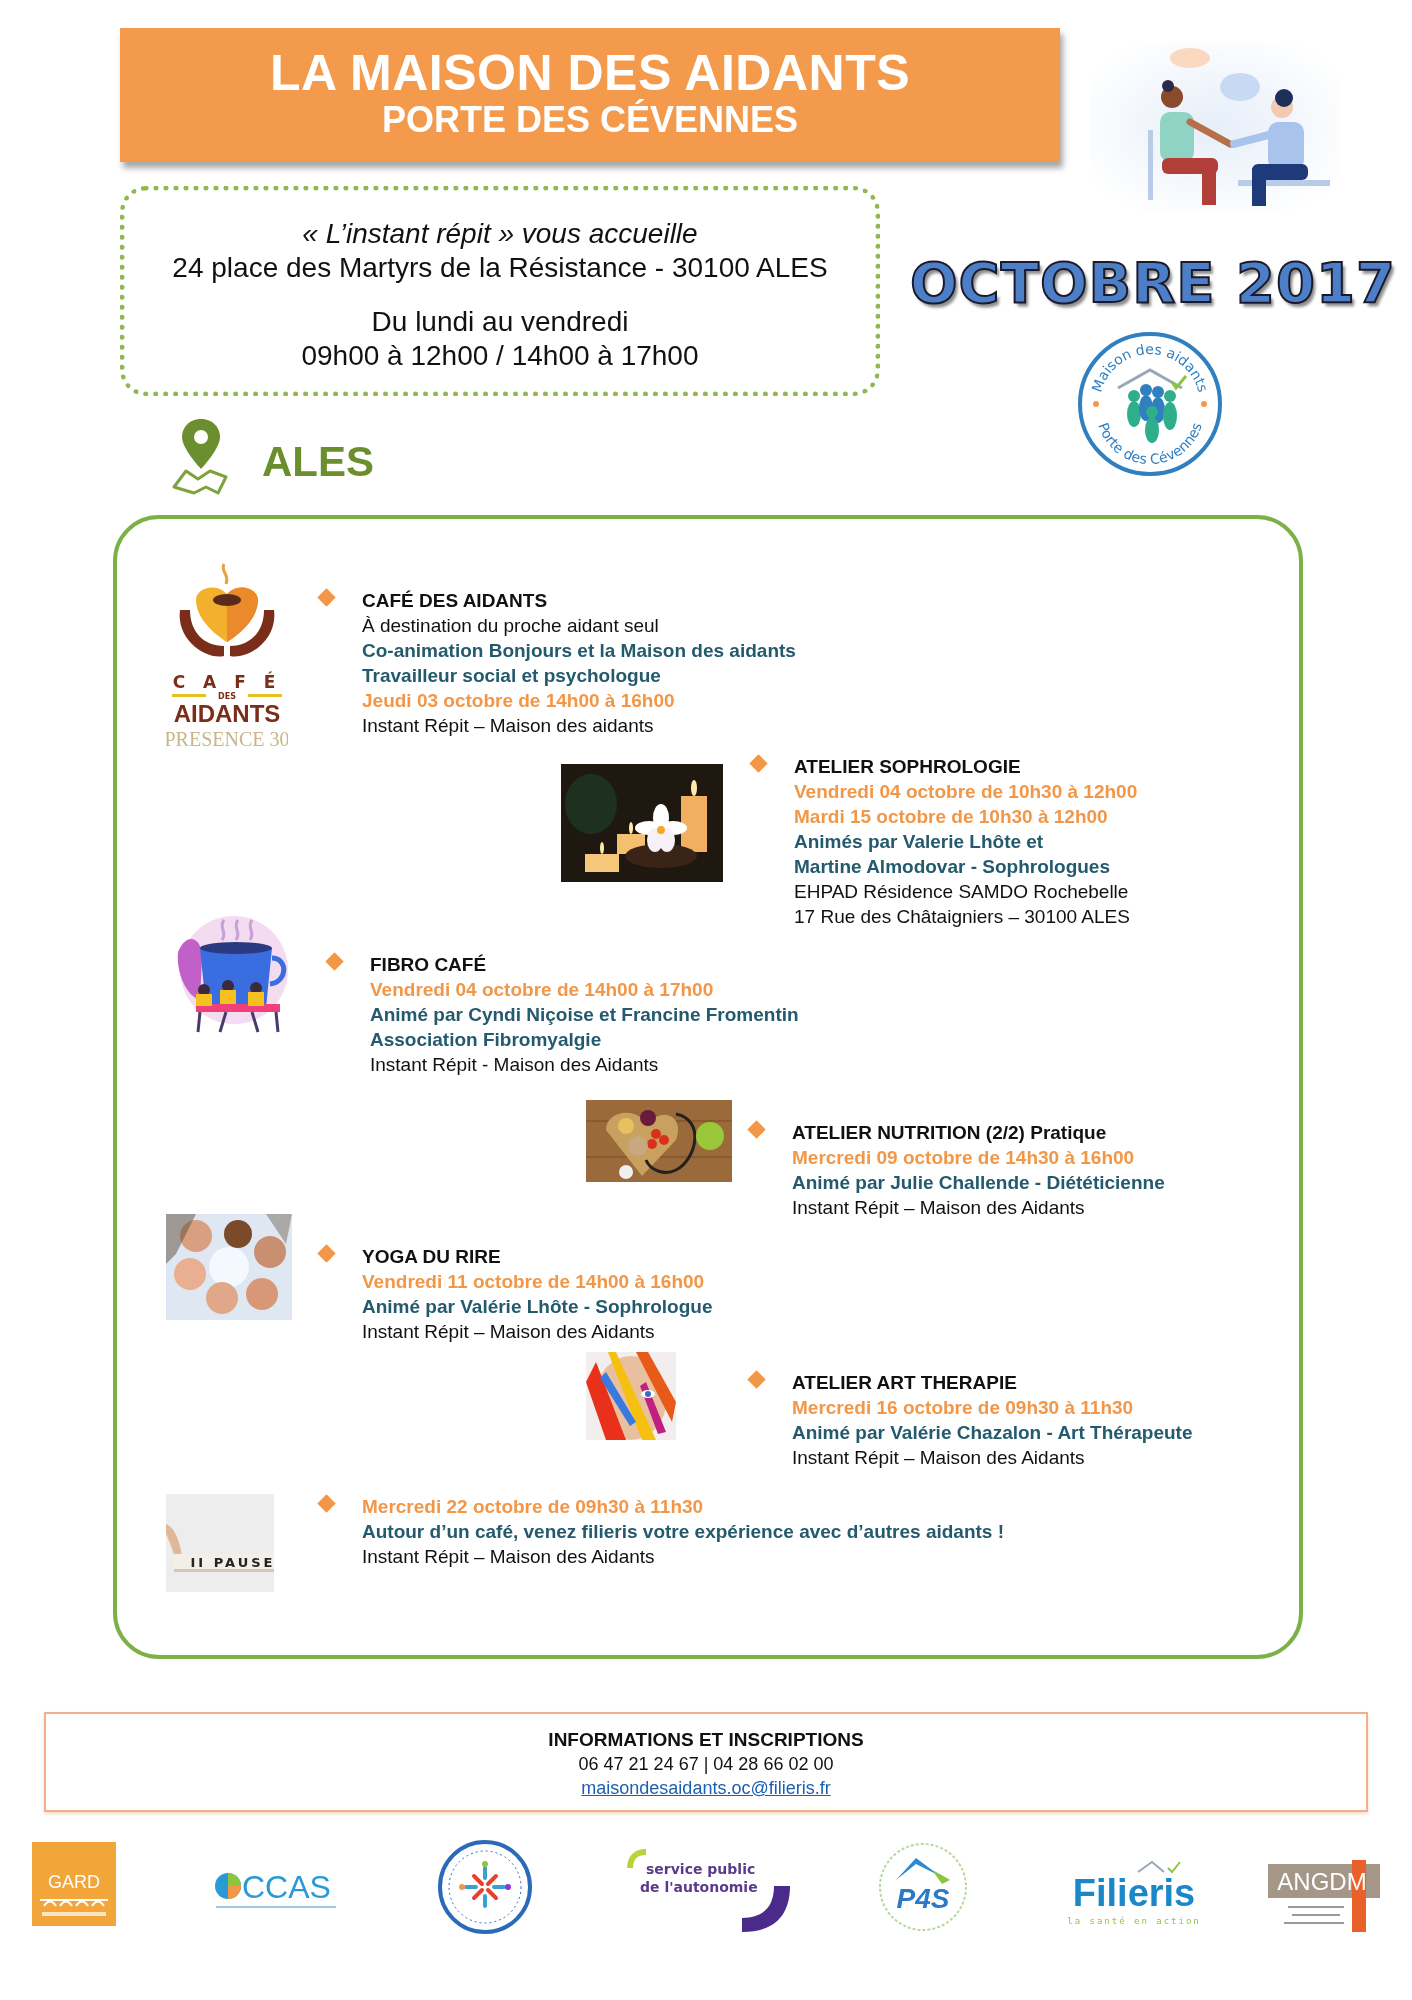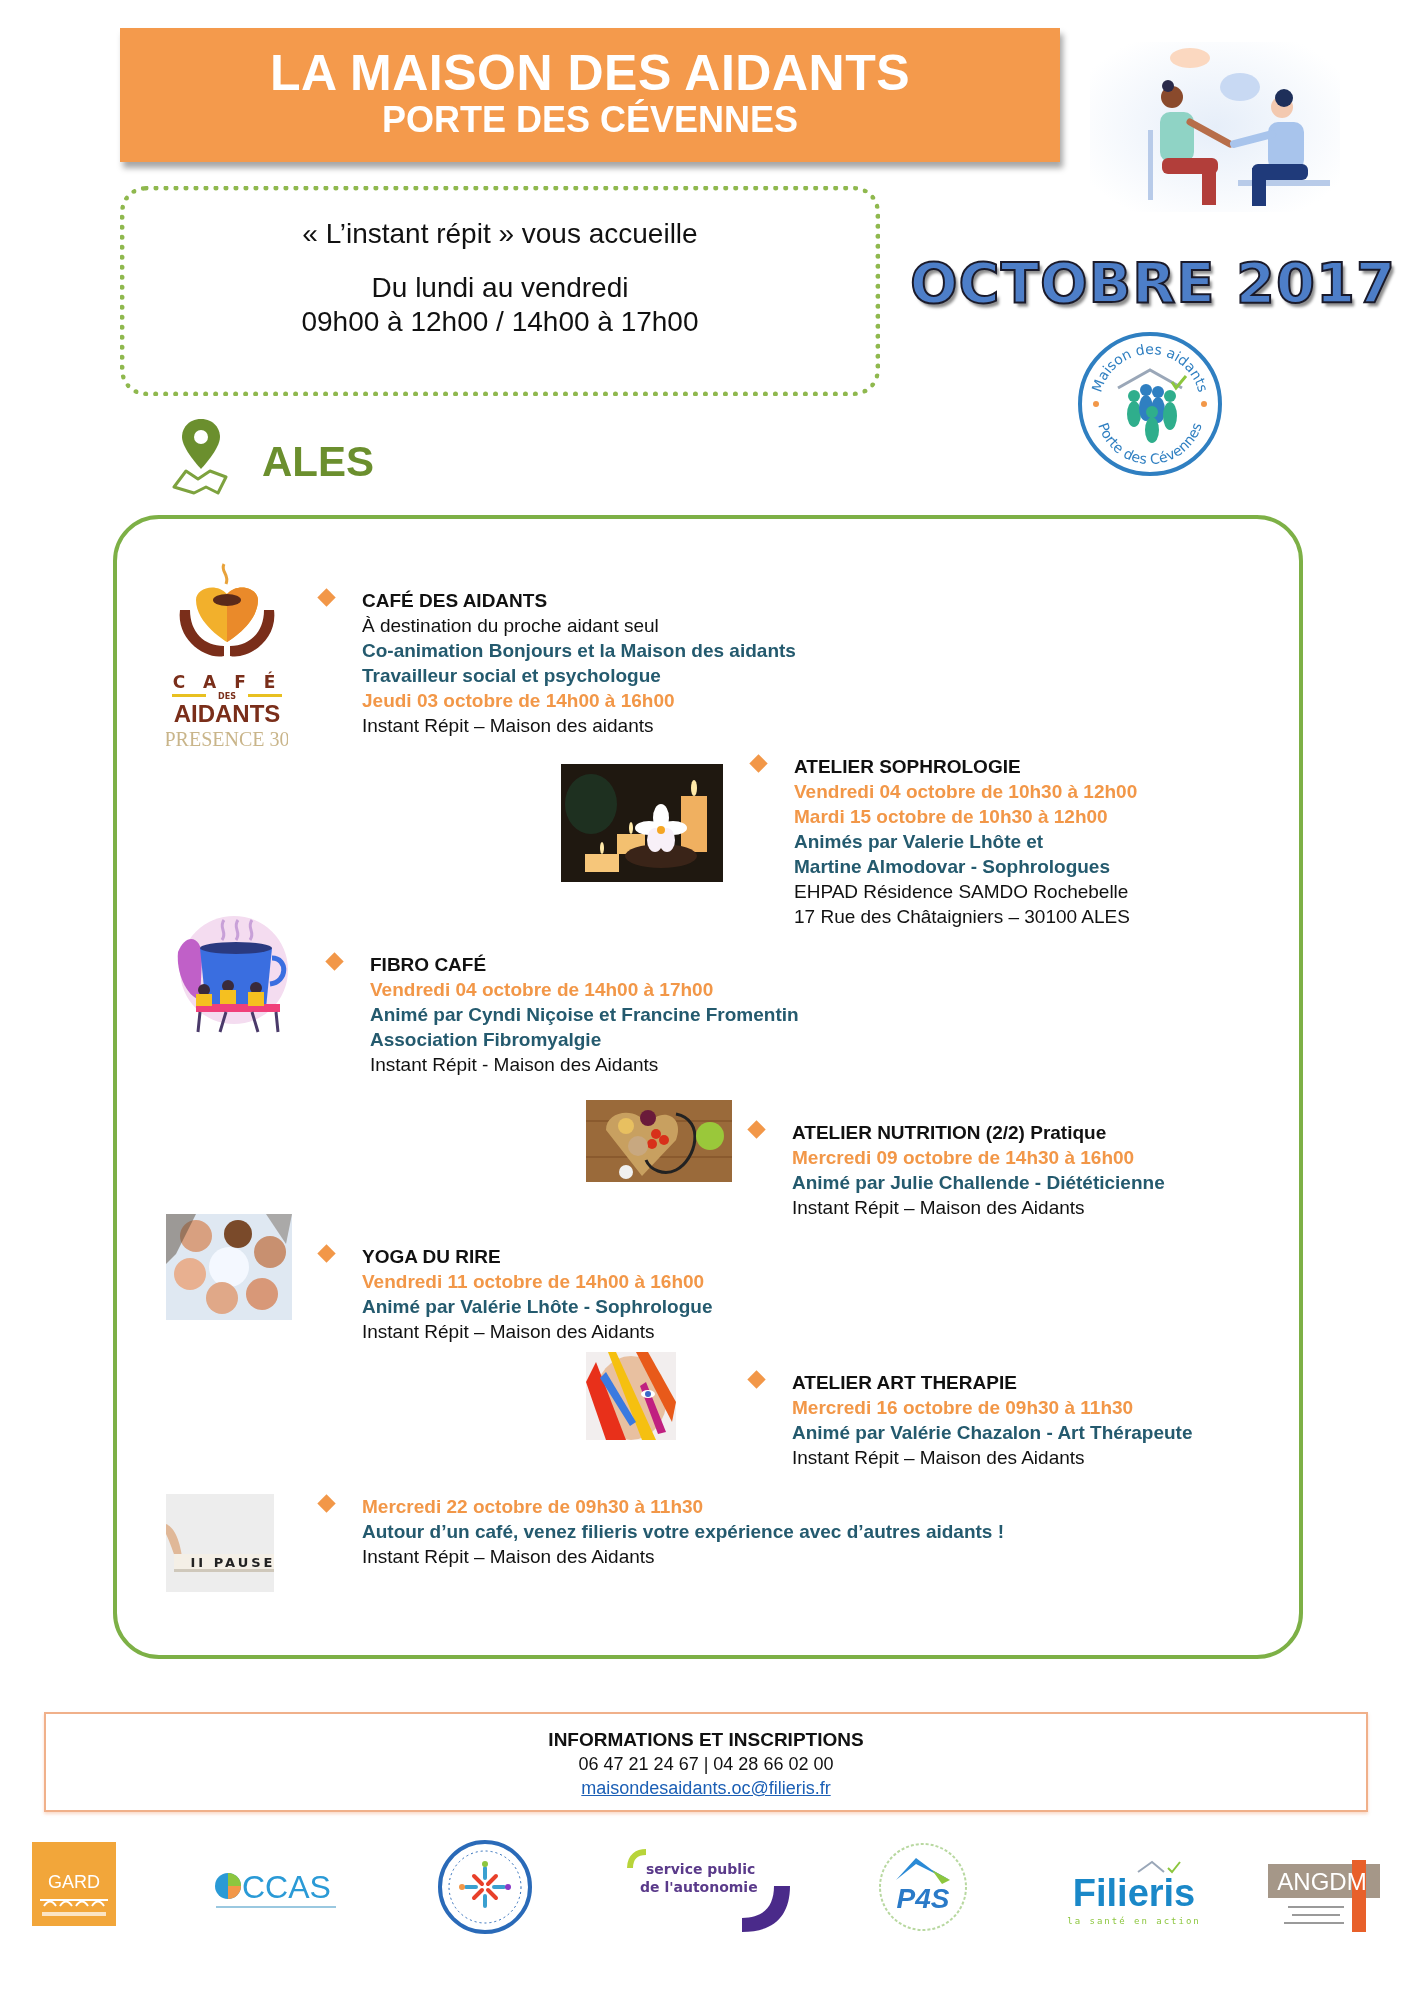--- a/index.html
+++ b/index.html
@@ -22,21 +22,21 @@
   
   #illustration { left: 1090px; top: 42px; width: 250px; height: 170px; }
 
   
   #info-box {
     left: 120px; top: 186px; width: 760px; height: 210px;
     border: 5px dotted #8fb84e; border-radius: 26px;
     text-align: center;
   }
   #info-box .l { font-size: 28px; line-height: 34px; color: #111; }
-  #info-box .l1 { margin-top: 26px; }
+  #info-box .l1 { margin-top: 26px; font-style: italic; }
   #info-box .l3 { margin-top: 20px; }
 
   
   #month-title {
     left: 910px; top: 248px; width: 450px; height: 70px;
     font-family: "DejaVu Sans", sans-serif; font-weight: bold;
     font-size: 56px; line-height: 70px; color: #4d7ec8;
     -webkit-text-stroke: 2px #1a1a2a;
     text-shadow: 3px 4px 3px rgba(0,0,0,0.45);
     white-space: nowrap; letter-spacing: 1px;
@@ -119,20 +119,21 @@
     <circle cx="194" cy="56" r="9" fill="#1e2f5a"></circle>
     <rect x="178" y="80" width="36" height="48" rx="10" fill="#a8c4ec"></rect>
     <path d="M182 92 L144 102" stroke="#a8c4ec" stroke-width="8" stroke-linecap="round"></path>
     <rect x="162" y="122" width="56" height="16" rx="6" fill="#1f3a7a"></rect>
     <rect x="162" y="126" width="14" height="38" fill="#1f3a7a"></rect>
   </svg>
 </div>
 
 <div id="info-box" class="abs">
   <div class="l l1">« L’instant répit » vous accueille</div>
+  <div class="l">24 place des Martyrs de la Résistance - 30100 ALES</div>
   <div class="l l3">Du lundi au vendredi</div>
   <div class="l">09h00 à 12h00 / 14h00 à 17h00</div>
 </div>
 
 <div id="month-title" class="abs">OCTOBRE 2017</div>
 
 <div id="maison-logo" class="abs">
   <svg width="148" height="148" viewBox="0 0 148 148">
     <defs>
       <path id="arcTop" d="M 24 74 A 50 50 0 0 1 124 74"></path>

